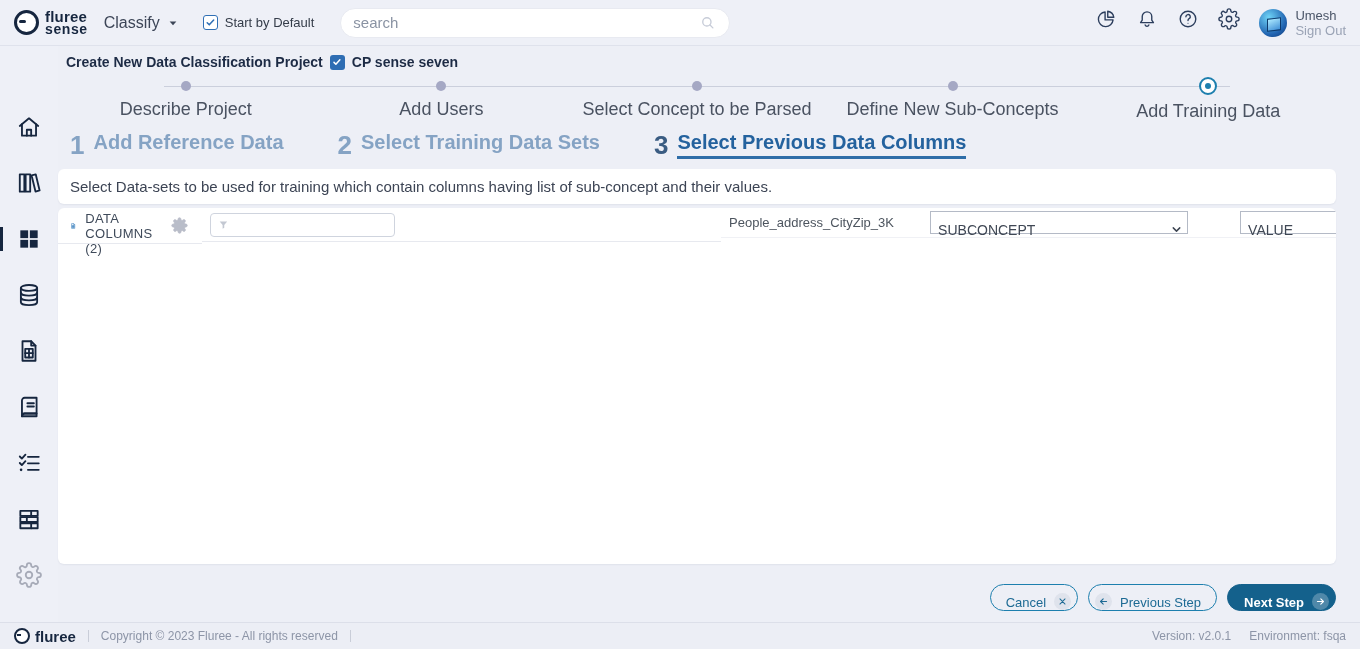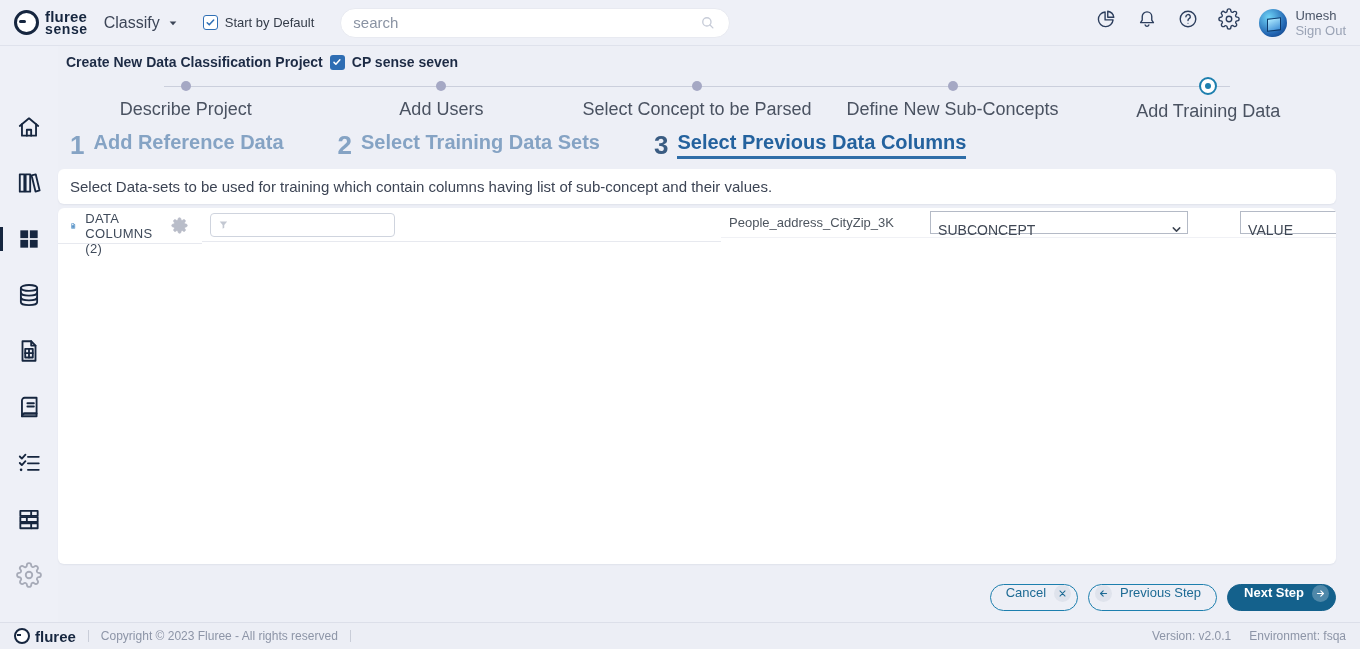--- a/index.html
+++ b/index.html
@@ -96,21 +96,21 @@
                   display:flex; align-items:center; gap:5px; padding:0 7px; }
   .filter-input input { border:none; outline:none; width:100%; font-size:13px; font-family:inherit; background:transparent; }
   .trow { height:30px; flex:0 0 30px; border-bottom:1px solid #f0f1f5; font-size:13px; color:#4d555f; }
   .trow.alt { background:#f4f5f7; }
   .select { width:258px; height:23px; border:1px solid #b4bac6; border-radius:0; background:#fff;
             display:flex; align-items:center; justify-content:space-between; padding:14px 4px 0 7px;
             font-size:14px; color:#3f4754; cursor:pointer; }
   .table-spacer { flex:1; }
 
   .actions { display:flex; justify-content:flex-end; gap:10px; margin-top:20px; }
-  .btn { height:27px; border-radius:14px; display:flex; align-items:flex-start; gap:8px;
+  .btn { height:27px; border-radius:14px; display:flex; align-items:flex-end; gap:8px;
          font-size:13px; cursor:pointer; background:transparent; font-family:inherit; }
   .btn-outline { border:1.5px solid #1d7fae; color:#1d6a94; }
   .btn-cancel { padding:0 6px 0 15px; }
   .btn-prev { padding:0 15px 0 6px; }
   .btn-next { background:#14618c; border:1.5px solid #14618c; color:#fff; font-weight:600; padding:0 6px 0 16px; }
   .circle-icon { width:17px; height:17px; border-radius:50%; background:#dfe3ec; display:flex; align-items:center; justify-content:center; }
   .btn-next .circle-icon { background:rgba(255,255,255,.25); }
 
   
   .footer { position:absolute; bottom:0; left:0; right:0; height:27px;

